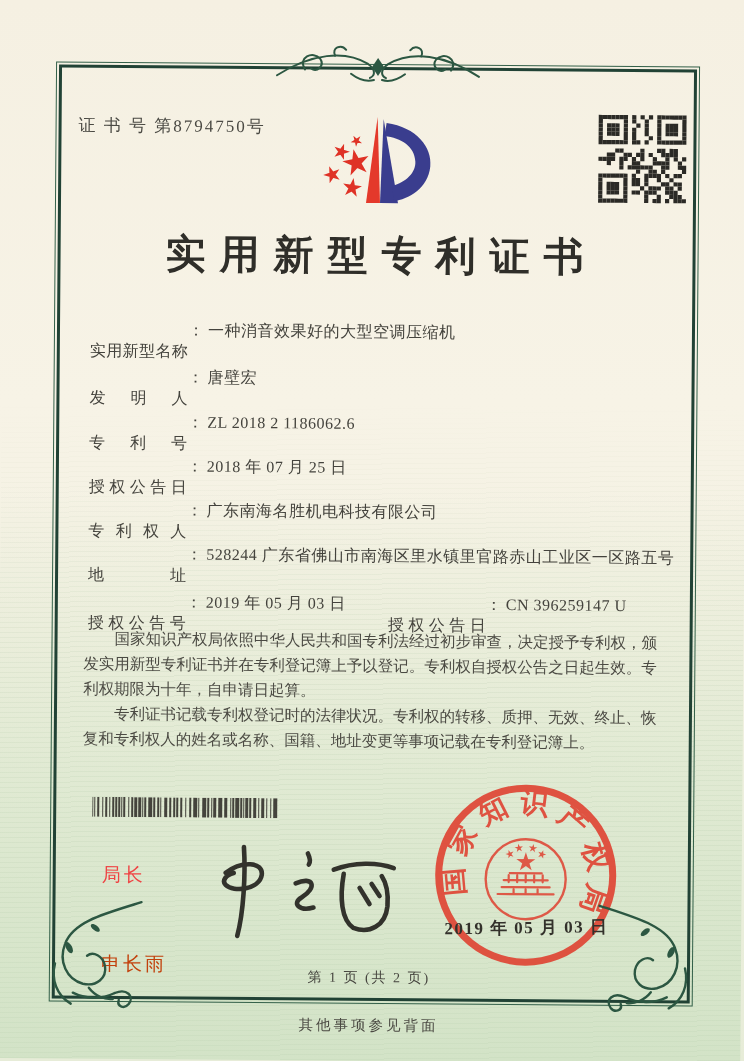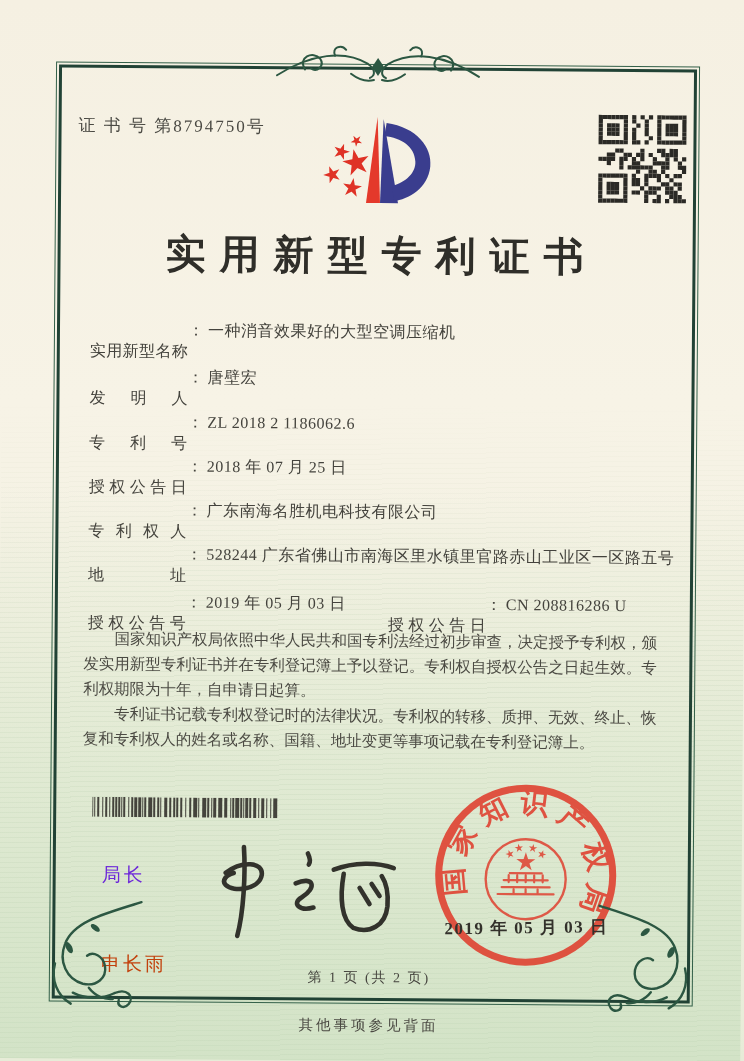--- a/index.html
+++ b/index.html
@@ -34,21 +34,21 @@
   }
   .field-row{position:absolute;left:88px;font-size:16px;line-height:23px;color:#44433d;white-space:nowrap;}
   .flabel{display:inline-block;width:98px;text-align:justify;text-align-last:justify;vertical-align:top;margin-top:21px;}
   .fsep{display:inline-block;vertical-align:top;}
   .fvalue{display:inline-block;vertical-align:top;margin-left:4px;letter-spacing:.5px;}
   .fvalue.addr{width:468px;white-space:normal;line-height:24px;}
   .grant-right{position:absolute;left:300px;top:0;white-space:nowrap;}
   .paras{position:absolute;left:84px;top:628px;width:578px;font-size:15.5px;line-height:25px;color:#4b4a43;}
   .paras p{margin:0;text-indent:2em;}
   .barcode{position:absolute;left:94px;top:799px;}
-  .signer-title{position:absolute;left:104px;top:864px;font-family:"Liberation Sans","DejaVu Sans",sans-serif;font-size:19px;letter-spacing:3px;color:#6d28d9;}
+  .signer-title{position:absolute;left:104px;top:864px;font-family:"Liberation Sans","DejaVu Sans",sans-serif;font-size:19px;letter-spacing:3px;color:#ef4444;}
   .signer-name{position:absolute;left:104px;top:953px;font-family:"Liberation Sans","DejaVu Sans",sans-serif;font-size:19px;letter-spacing:3px;color:#c2410c;}
   .signature{position:absolute;left:198px;top:836px;}
   .seal{position:absolute;left:432px;top:778px;opacity:.9;mix-blend-mode:multiply;z-index:2;}
   .seal-date{position:absolute;left:447px;top:915px;font-size:17px;letter-spacing:1.5px;color:#33312b;font-weight:600;transform:rotate(-1.2deg);z-index:3;white-space:nowrap;}
   .page-num{position:absolute;left:0;right:0;top:969px;text-align:center;font-size:14px;letter-spacing:2px;color:#45443e;}
   .back-note{position:absolute;left:0;right:0;top:1016px;text-align:center;font-size:14.5px;letter-spacing:3px;color:#4b4a43;}
   .ornament-top{position:absolute;left:267px;top:42px;z-index:3;}
   .ornament-bl{position:absolute;left:46px;top:898px;z-index:3;}
   .ornament-br{position:absolute;left:598px;top:898px;z-index:3;transform:scaleX(-1);}
   svg{display:block;}
@@ -363,21 +363,21 @@
       <span class="flabel">专 利 权 人</span><span class="fsep">：</span><span class="fvalue">广东南海名胜机电科技有限公司</span>
     </div>
     <div class="field-row" style="top:544px">
       <span class="flabel">地　　　址</span><span class="fsep">：</span><span class="fvalue addr">528244 广东省佛山市南海区里水镇里官路赤山工业区一区路五号</span>
     </div>
     <div class="field-row" style="top:592px">
       <span>
         <span class="flabel">授权公告号</span><span class="fsep">：</span><span class="fvalue">2019 年 05 月 03 日</span>
       </span>
       <span class="grant-right">
-        <span class="flabel">授权公告日</span><span class="fsep">：</span><span class="fvalue">CN 208816286 U</span>
+        <span class="flabel">授权公告日</span><span class="fsep">：</span><span class="fvalue">CN 396259147 U</span>
       </span>
     </div>
 
     <div class="paras">
       <p>国家知识产权局依照中华人民共和国专利法经过初步审查，决定授予专利权，颁发实用新型专利证书并在专利登记簿上予以登记。专利权自授权公告之日起生效。专利权期限为十年，自申请日起算。</p>
       <p>专利证书记载专利权登记时的法律状况。专利权的转移、质押、无效、终止、恢复和专利权人的姓名或名称、国籍、地址变更等事项记载在专利登记簿上。</p>
     </div>
 
     <svg class="barcode" width="188" height="20" viewBox="0 0 188 20">
       <g id="barcode-bars" fill="#44433c">

